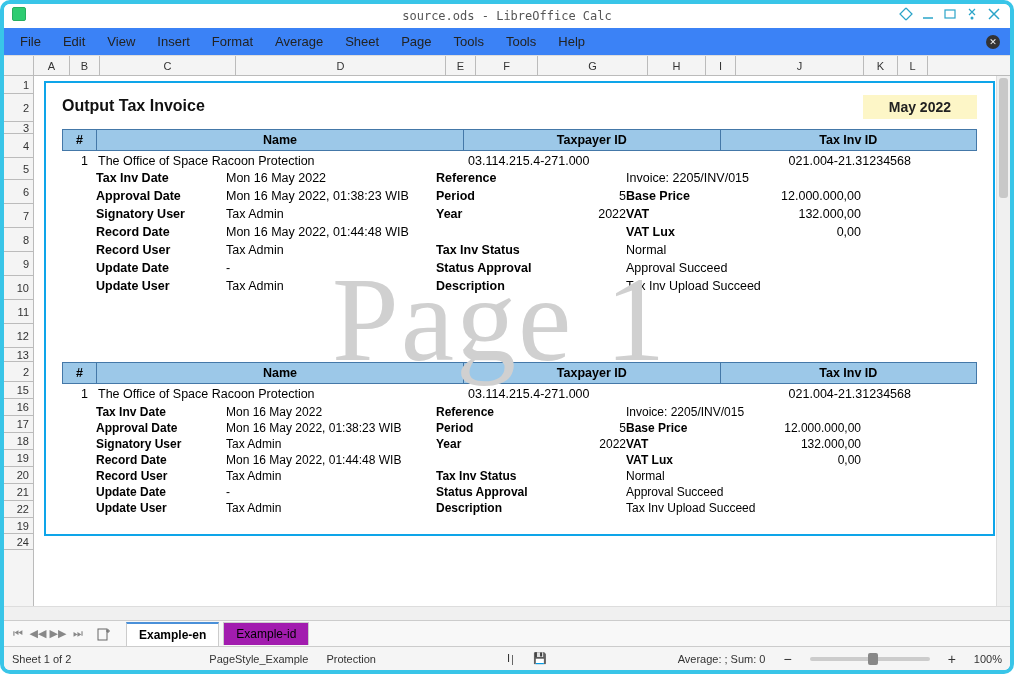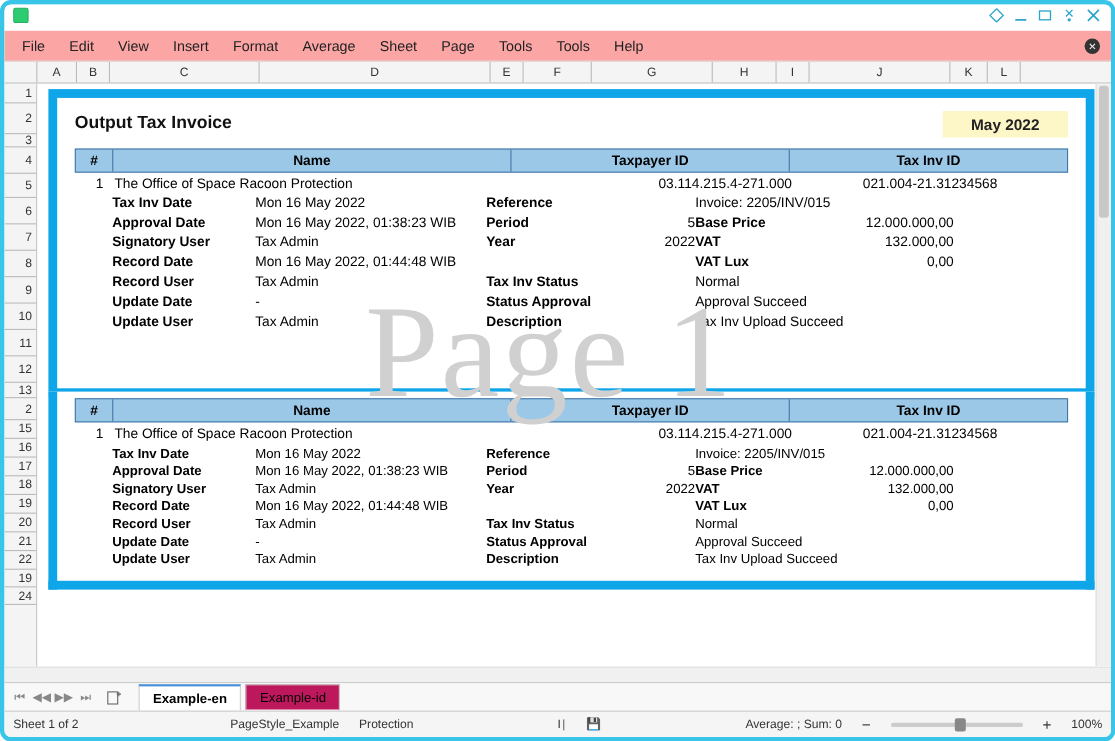--- a/index.html
+++ b/index.html
@@ -3,76 +3,77 @@
 <meta charset="utf-8">
 <style>
 * { box-sizing: border-box; margin: 0; padding: 0; }
 body { font-family: "Liberation Sans", Arial, sans-serif; font-size: 12px; background: #fff; }
 .window { width: 1014px; height: 674px; border: 4px solid #39c5e8; border-radius: 10px; position: relative; background: #fff; overflow: hidden; display: flex; flex-direction: column; }
 .titlebar { height: 24px; background: #fff; display: flex; align-items: center; justify-content: center; position: relative; font-size: 12px; color: #555; font-family: monospace; }
 .titlebar .wincontrols-right { position: absolute; right: 8px; top: 2px; display: flex; gap: 6px; align-items: center; }
 .titlebar .wincontrols-left { position: absolute; left: 8px; top: 3px; }
 .winbtn { width: 16px; height: 16px; display: inline-flex; align-items: center; justify-content: center; color: #2aa4c8; cursor: pointer; }
 .app-icon { width: 14px; height: 14px; background: #2ecc71; border: 1px solid #27ae60; border-radius: 2px; }
-.menubar { height: 28px; background: #fca5a5; border-bottom: 1px solid #ddd; display: flex; align-items: center; padding: 0 6px; gap: 2px; position: relative; }
+.menubar { height: 28px; background: #3b82f6; border-bottom: 1px solid #ddd; display: flex; align-items: center; padding: 0 6px; gap: 2px; position: relative; }
 .menuitem { padding: 4px 10px; font-size: 13px; color: #222; cursor: pointer; }
 .close-doc { position: absolute; right: 10px; width: 14px; height: 14px; background: #333; border-radius: 50%; display: flex; align-items: center; justify-content: center; color: #f5f5f5; font-size: 9px; cursor: pointer; }
 .col-headers { height: 20px; background: #f4f4f4; border-bottom: 1px solid #bbb; display: flex; font-size: 11px; color: #333; }
 .corner { width: 30px; border-right: 1px solid #bbb; }
 .colh { border-right: 1px solid #bbb; display: flex; align-items: center; justify-content: center; }
 .content-area { flex: 1; display: flex; overflow: hidden; position: relative; }
 .row-headers { width: 30px; background: #f4f4f4; border-right: 1px solid #bbb; display: flex; flex-direction: column; }
 .rowh { border-bottom: 1px solid #bbb; font-size: 11px; display: flex; align-items: center; justify-content: flex-end; padding-right: 4px; color: #333; }
 .sheet { flex: 1; position: relative; background: #fff; overflow: hidden; }
-.page-frame { position: absolute; border: 8px solid #0ea5e9; background: #fff; padding: 14px 16px; }
+.page-frame { position: absolute; border: 2px solid #0ea5e9; background: #fff; padding: 14px 16px; }
 .pf1 { left: 10px; top: 5px; right: 15px; height: 280px; }
 .pf-bottom { left: 10px; top: 280px; right: 15px; border-top: none; padding-top: 6px; height: 180px; }
 .doc-title { font-size: 16px; font-weight: bold; color: #111; }
 .doc-month { position: absolute; right: 16px; top: 12px; background: #fdf6c7; padding: 4px 26px; font-weight: bold; font-size: 14px; color: #222; }
 .table-head { display: flex; background: #9cc8e8; border: 1px solid #4478a8; margin-top: 14px; font-weight: bold; font-size: 12.5px; }
 .th { padding: 3px 6px; border-right: 1px solid #4478a8; text-align: center; }
 .th:last-child { border-right: none; }
 .th-num { width: 34px; }
 .th-name { flex: 1.6; }
 .th-tax { flex: 1.1; }
 .th-inv { flex: 1.1; }
 .row1 { display: flex; padding: 3px 0; font-size: 12.5px; }
 .cell-num { width: 34px; text-align: right; padding-right: 8px; }
 .cell-name { flex: 1.6; padding-left: 2px; }
-.cell-tax { flex: 1.1; text-align: right; }
+.cell-tax { flex: 1.1; text-align: left; }
 .cell-inv { flex: 1.1; text-align: center; }
 .details { display: grid; grid-template-columns: 34px 130px 210px 120px 70px 115px 120px; font-size: 12.5px; row-gap: 4px; }
 .details .lbl { font-weight: bold; }
 .details .val-r { text-align: right; }
 .compact .details { row-gap: 0px; font-size: 12px; line-height: 16px; }
 .compact .table-head { margin-top: 0; }
 .watermark { position: absolute; font-size: 120px; font-weight: 300; color: #d0d0d0; font-family: Liberation Serif, serif; pointer-events: none; z-index: 5; left: 298px; top: 175px; letter-spacing: 2px; }
 .scrollbar-v { position: absolute; right: 0; top: 0; bottom: 0; width: 14px; background: #f0f0f0; border-left: 1px solid #ddd; }
 .scrollbar-v .thumb { position: absolute; left: 2px; right: 2px; top: 2px; height: 120px; background: #c8c8c8; border-radius: 3px; }
 .scrollbar-h-row { height: 14px; background: #f0f0f0; border-top: 1px solid #ddd; }
 .sheet-tabs-row { height: 26px; background: #f8f8f8; border-top: 1px solid #ccc; display: flex; align-items: center; padding: 0 6px; gap: 4px; }
 .nav-ico { width: 16px; height: 16px; display: inline-flex; align-items: center; justify-content: center; color: #888; cursor: pointer; font-size: 11px; }
 .add-sheet { margin-left: 6px; margin-right: 10px; cursor: pointer; }
 .tab { padding: 4px 12px; font-size: 12px; border: 1px solid #ccc; border-bottom: none; background: #eee; cursor: pointer; }
 .tab.active { background: #fff; font-weight: bold; border-top: 2px solid #4a90d9; }
-.tab.sel { background: #be185d; }
+.tab.sel { background: #a21caf; }
 .statusbar { height: 24px; background: #f5f5f5; border-top: 1px solid #ccc; display: flex; align-items: center; font-size: 11px; color: #333; padding: 0 8px; gap: 18px; }
 .statusbar .sep { flex: 1; }
 .zoom-slider { width: 120px; height: 4px; background: #ccc; position: relative; border-radius: 2px; }
 .zoom-slider .knob { position: absolute; left: 58px; top: -4px; width: 10px; height: 12px; background: #888; border-radius: 2px; }
 </style>
 </head>
 <body>
 
 <div class="window">
 
   <div class="titlebar">
     <div class="wincontrols-left">
         <div class="app-icon"></div>
       </div>
+    <span>source.ods - LibreOffice Calc</span>
     <div class="wincontrols-right">
       <span class="winbtn">
           <svg width="14" height="14" viewBox="0 0 14 14">
             <path d="M7 1 L1 7 L7 13 M7 1 L13 7 L7 13" stroke="#2aa4c8" fill="none" stroke-width="1.2"></path>
           </svg>
         </span>
       <span class="winbtn">
           <svg width="14" height="14" viewBox="0 0 14 14">
             <line x1="2" y1="11" x2="12" y2="11" stroke="#2aa4c8" stroke-width="1.5"></line>
           </svg>

